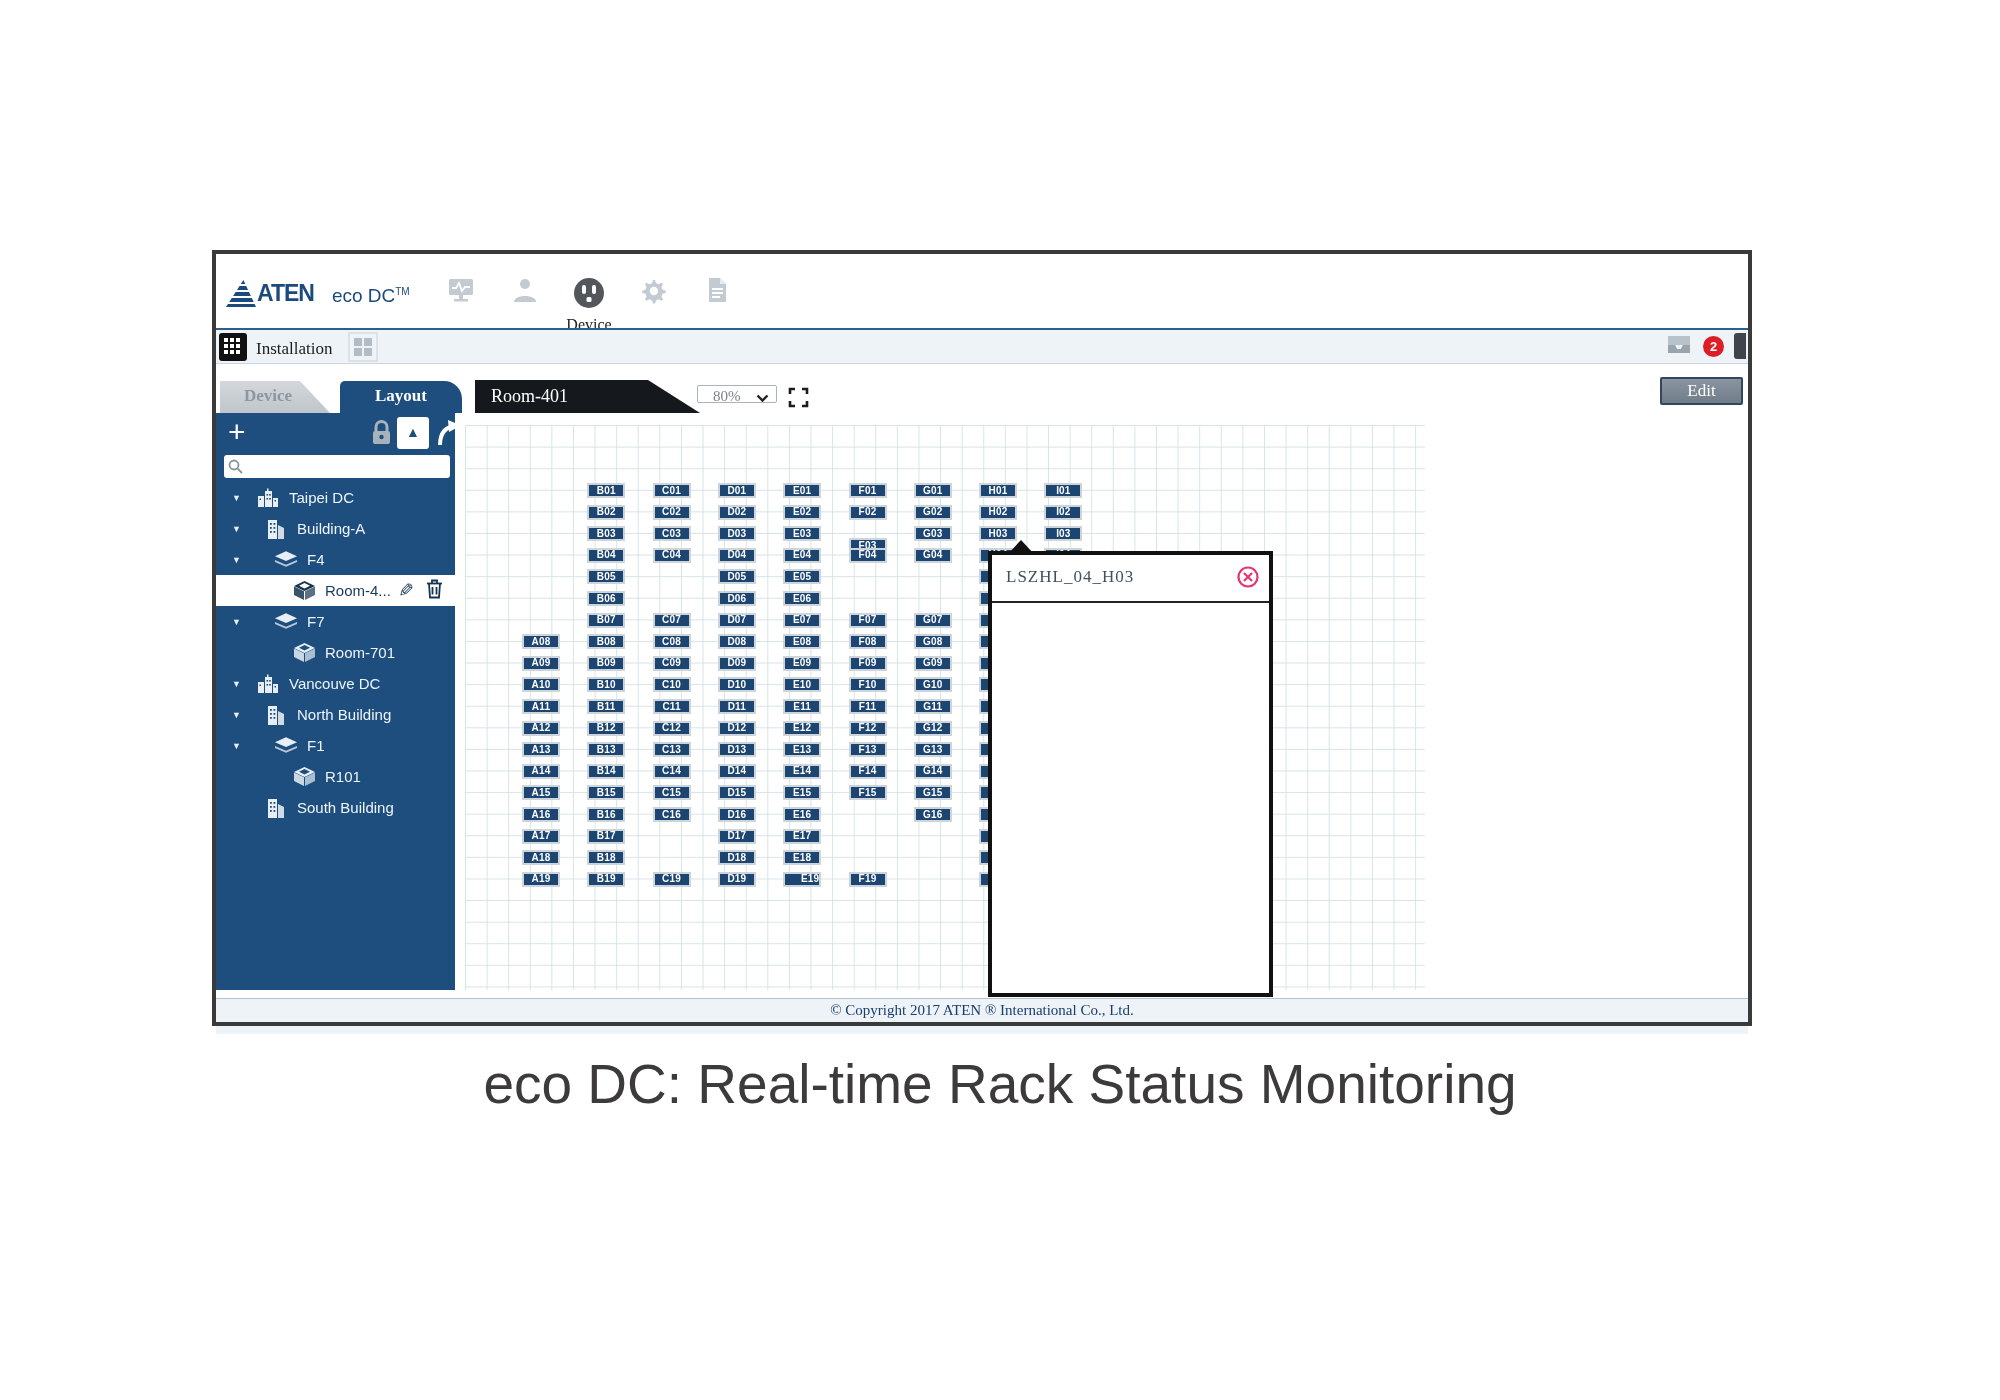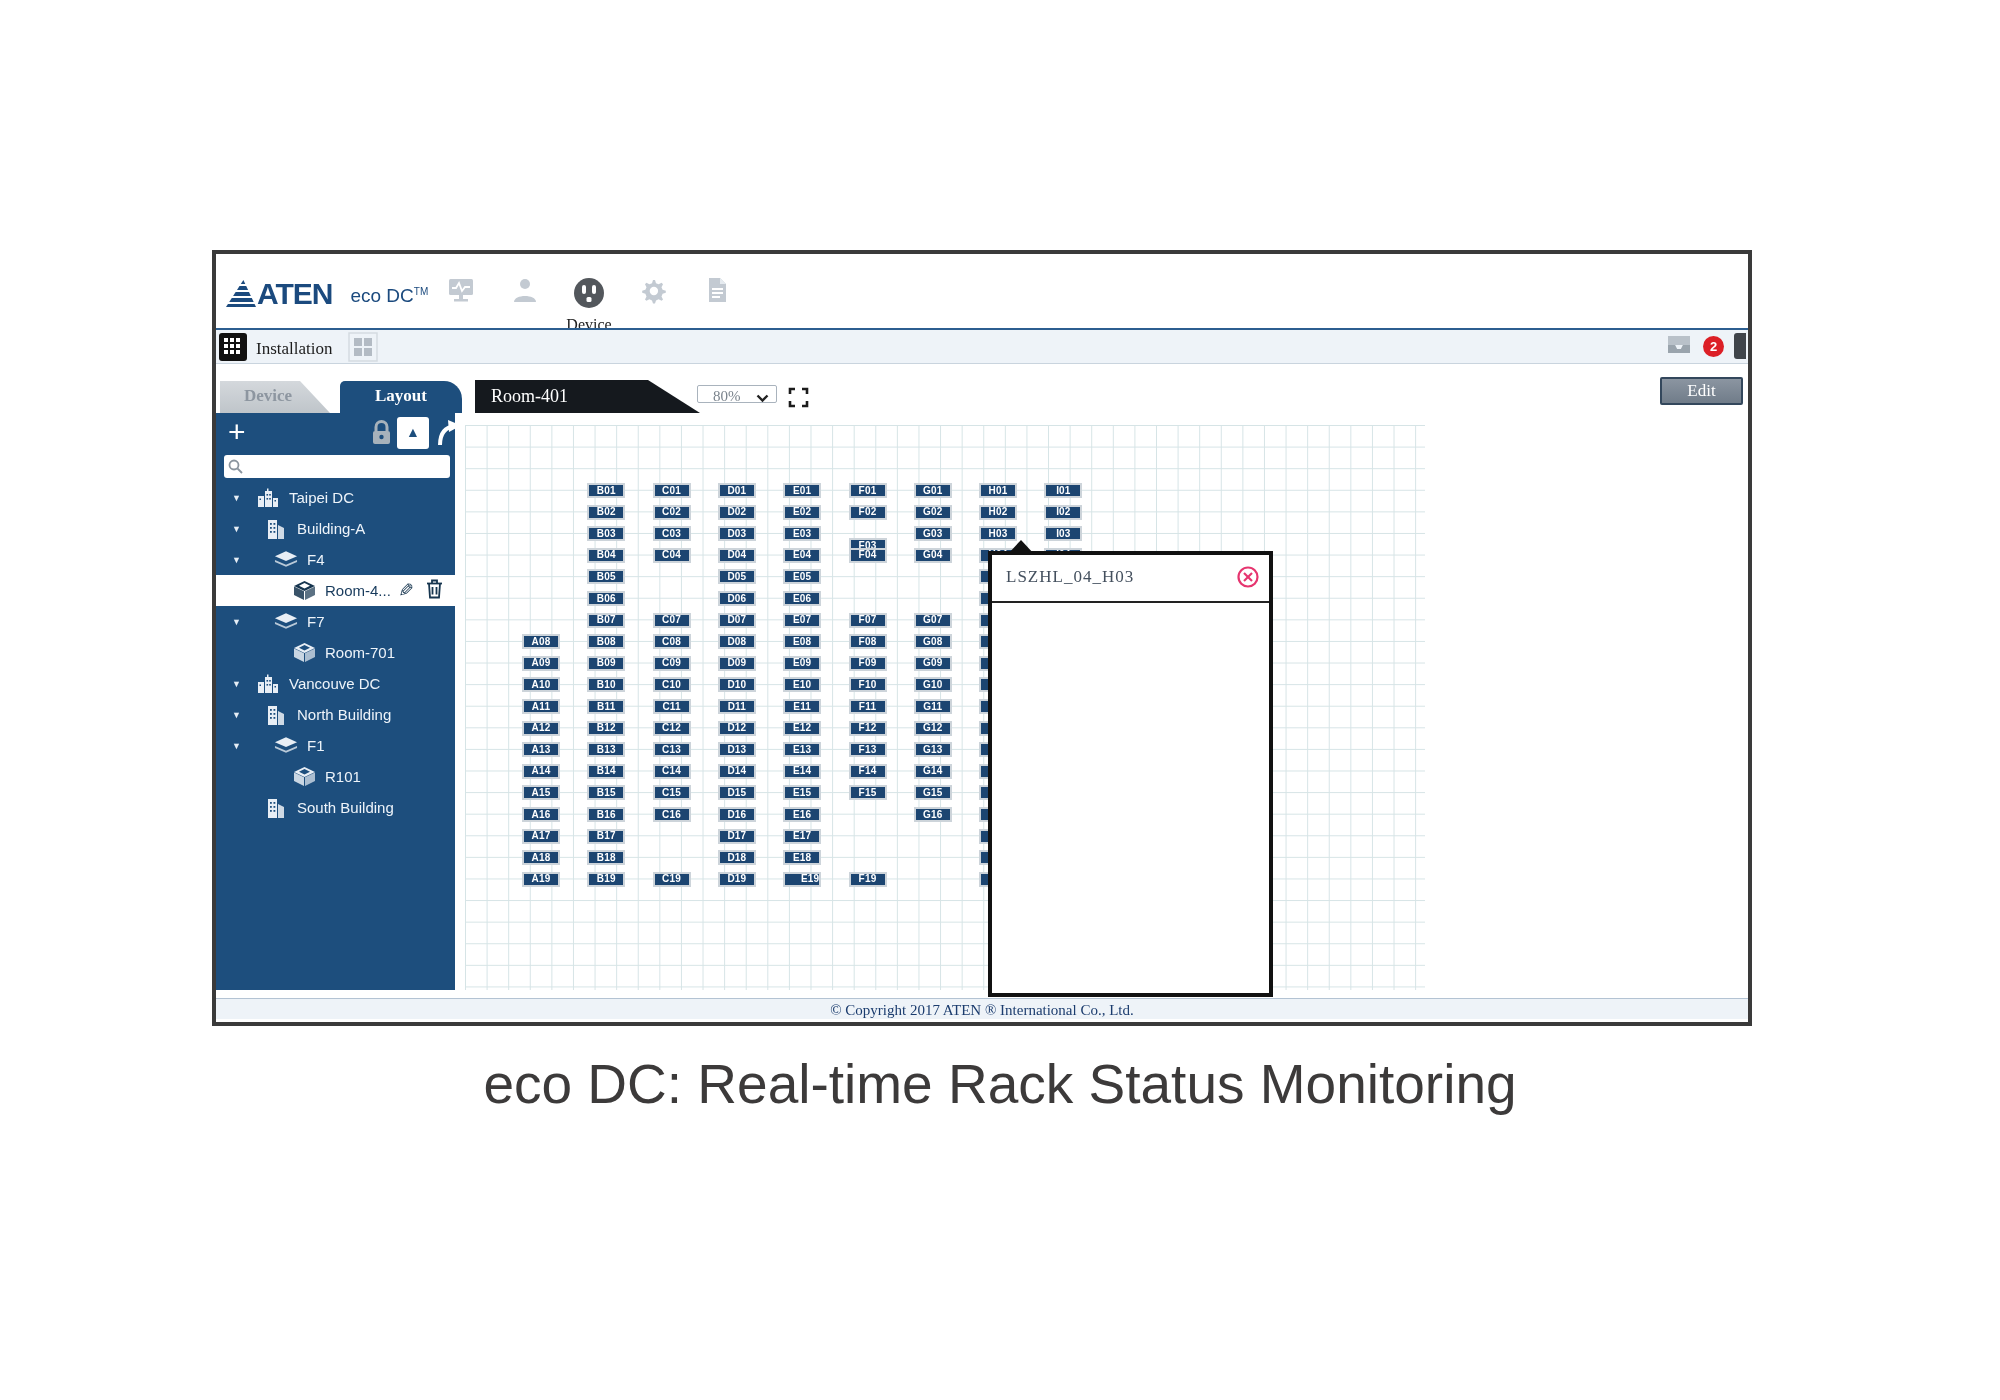--- a/index.html
+++ b/index.html
@@ -12,21 +12,21 @@
   .app-window .frame { position:absolute; inset:0; border:4px solid #3a3a3a;
     pointer-events:none; z-index:50; }
 
   
   .hdr { position:absolute; left:4px; top:4px; right:4px; height:74px; background:#fff; }
   .logo-wrap { position:absolute; left:10px; top:26px; display:flex; align-items:flex-end; }
   .aten-a { width:30px; height:27px; background:#1b4a7e; margin-right:1px;
     clip-path:polygon(58% 0,100% 100%,0 100%);
     -webkit-mask-image:repeating-linear-gradient(to bottom,#000 0 4px,transparent 4px 6px);
     mask-image:repeating-linear-gradient(to bottom,#000 0 4px,transparent 4px 6px); }
-  .aten-text { font-family:"Liberation Sans",sans-serif; font-weight:bold; font-size:30px;
+  .aten-text { font-family:"Liberation Sans",sans-serif; font-weight:bold; font-size:23px;
     color:#1b4a7e; letter-spacing:-1px; line-height:27px; }
   .ecodc { margin-left:18px; font-size:19px; color:#1b4a7e; line-height:22px; }
   .ecodc sup { font-size:10px; }
   .nav-icons { position:absolute; left:222px; top:22px; display:flex; gap:18px; }
   .nav-item { width:46px; text-align:center; position:relative; }
   .nav-lbl { position:absolute; top:40px; left:50%; transform:translateX(-50%);
     font-family:"Liberation Serif",serif; font-size:16px; color:#222; white-space:nowrap; }
 
   
   .instbar { position:absolute; left:4px; right:4px; top:78px; height:36px;
@@ -106,21 +106,21 @@
     font-size:17px; color:#44505e; letter-spacing:1px; }
   .popup-close { position:absolute; right:9px; top:10px; }
   .popup-sep { position:absolute; left:0; right:0; top:46px; border-top:2px solid #222; }
   .popup-items { position:absolute; left:8px; right:7px; top:53px; display:flex;
     flex-direction:column; gap:4px; }
   .popup-item { height:30px; background:#29b3b1; border-radius:4px; color:#fff;
     font-family:"Liberation Serif",serif; font-size:16px; letter-spacing:0.5px;
     padding:6px 0 0 26px; }
 
   
-  .wfooter { position:absolute; left:4px; right:4px; top:748px; height:21px;
+  .wfooter { position:absolute; left:4px; right:4px; top:748px; height:36px;
     background:#eef3f8; border-top:1px solid #b3c3d3; text-align:center;
     font-family:"Liberation Serif",serif; font-size:15px; color:#1b3c6e; padding-top:3px; }
 
   
   .caption { position:absolute; left:0; top:1052px; width:2000px; text-align:center;
     font-size:55px; color:#3c3a3a; letter-spacing:0px; }
 </style>
 </head>
 <body>
 

